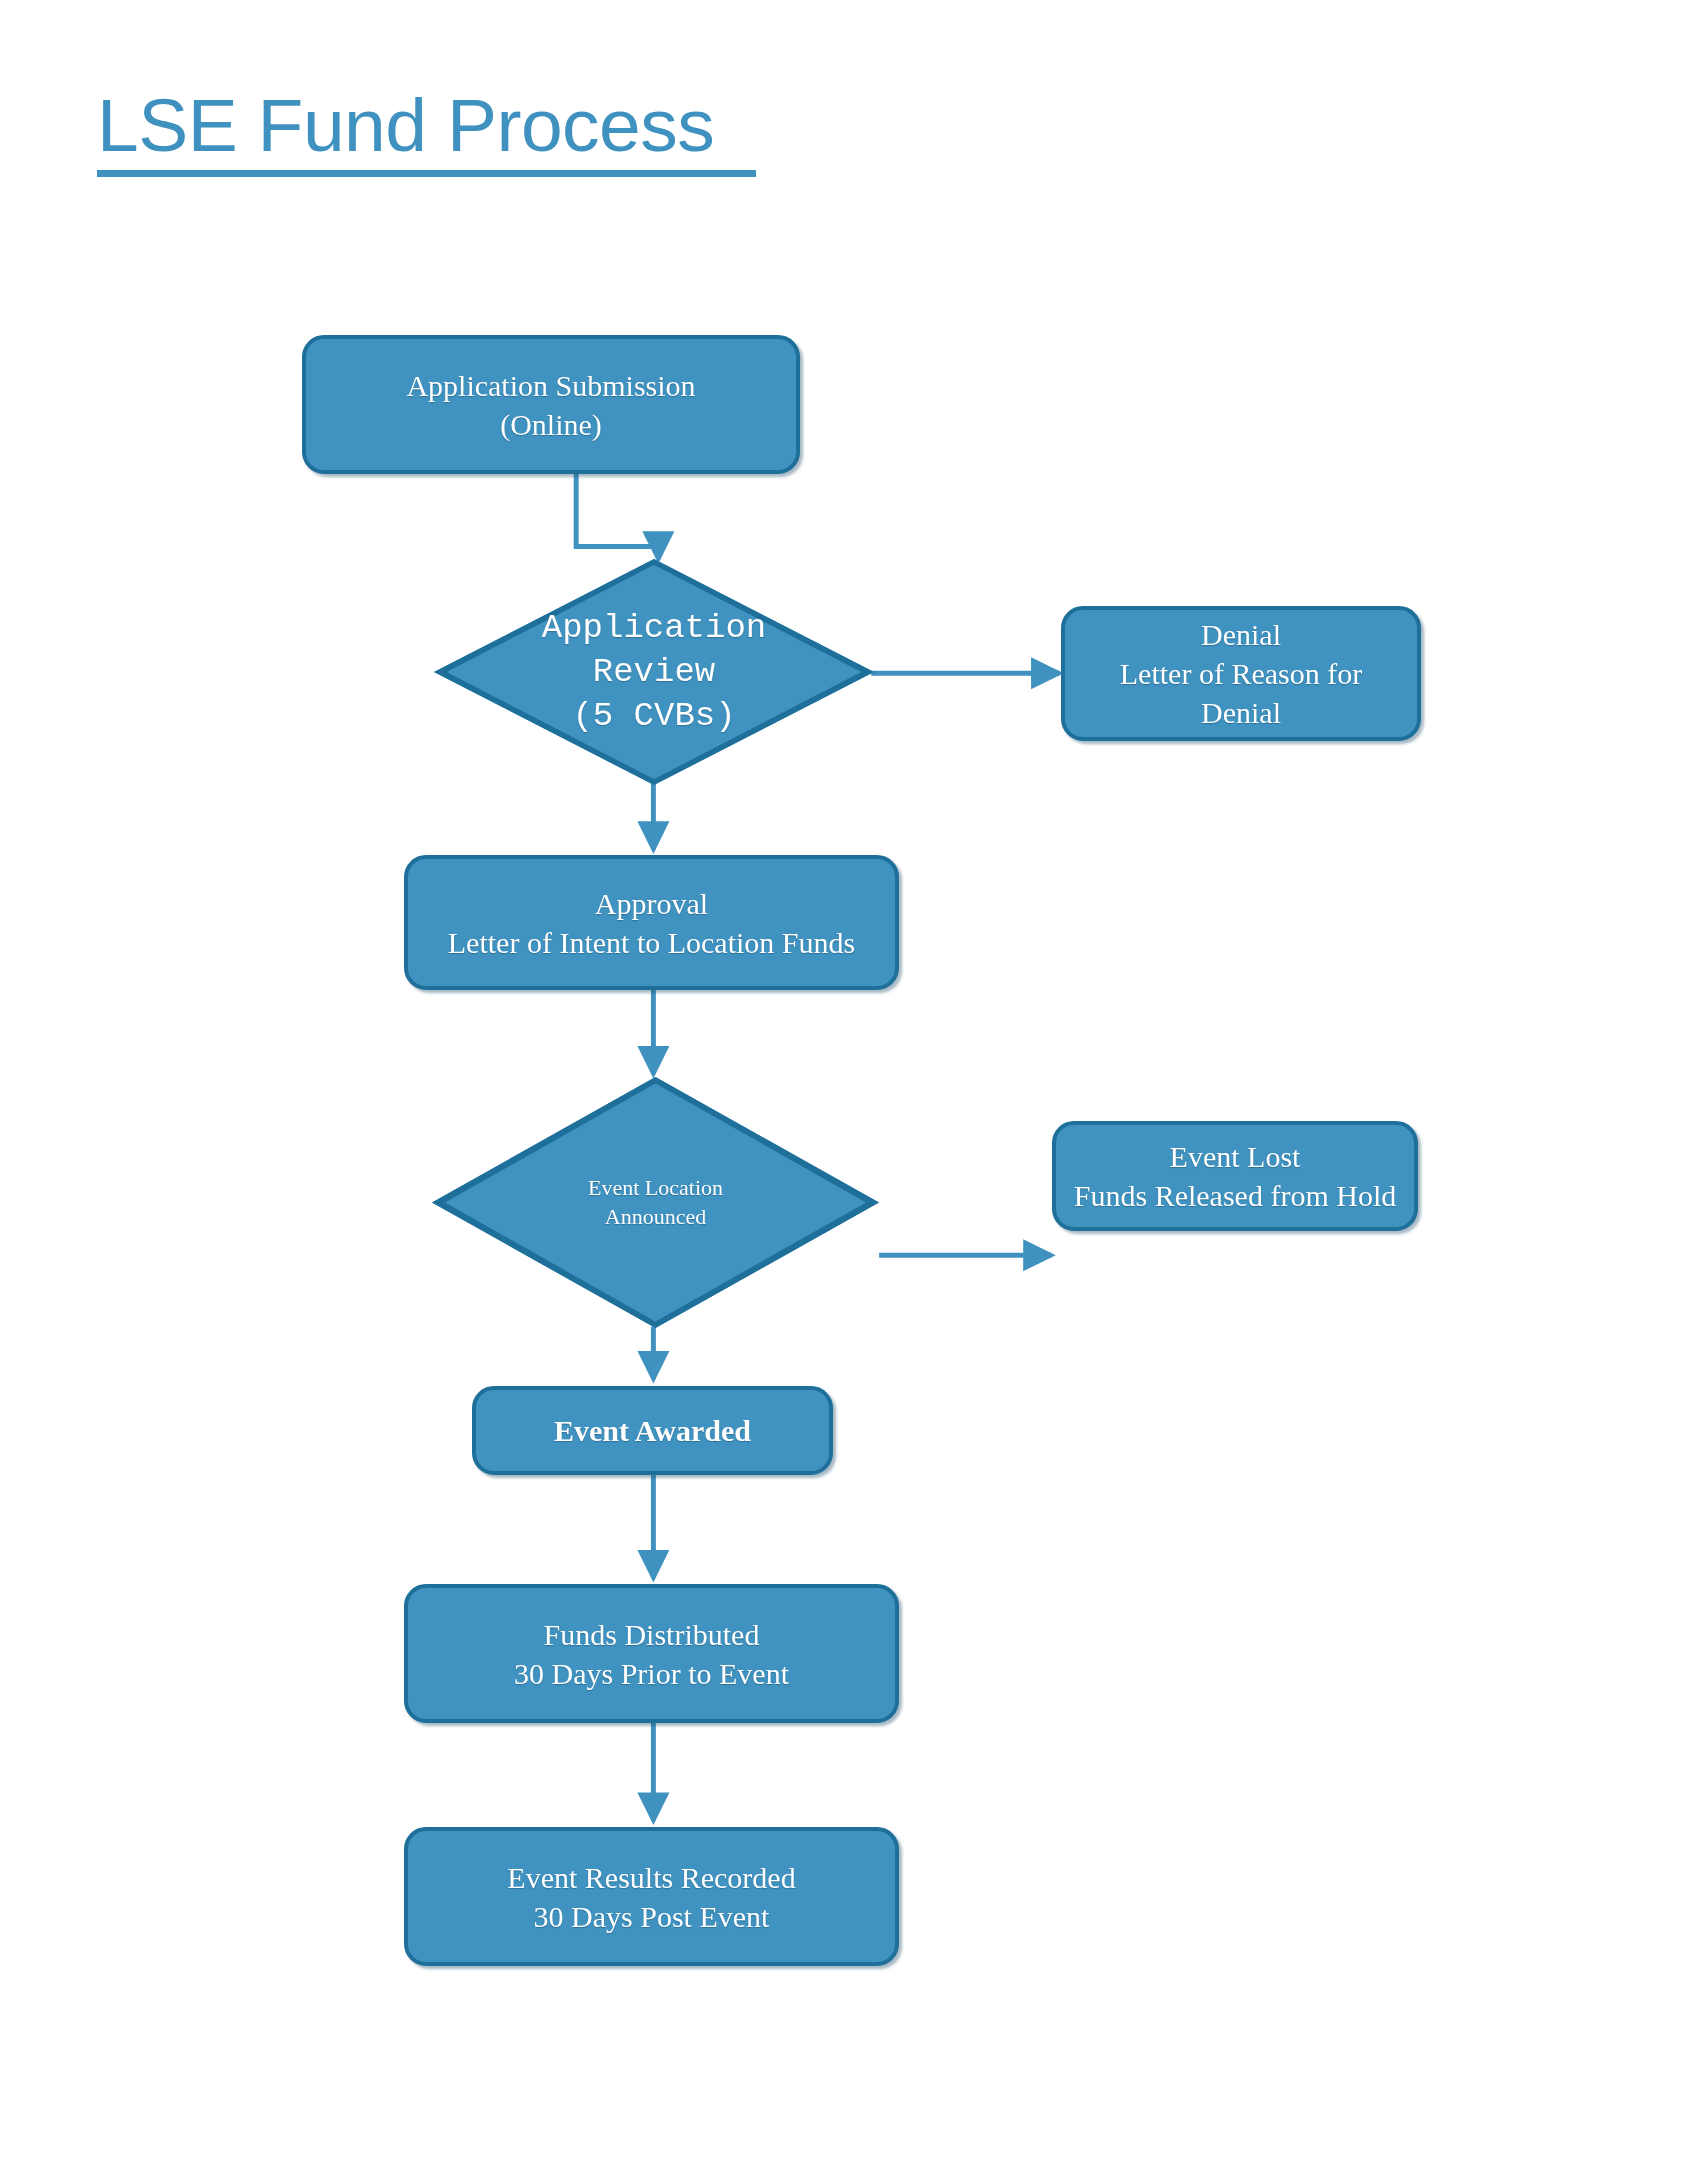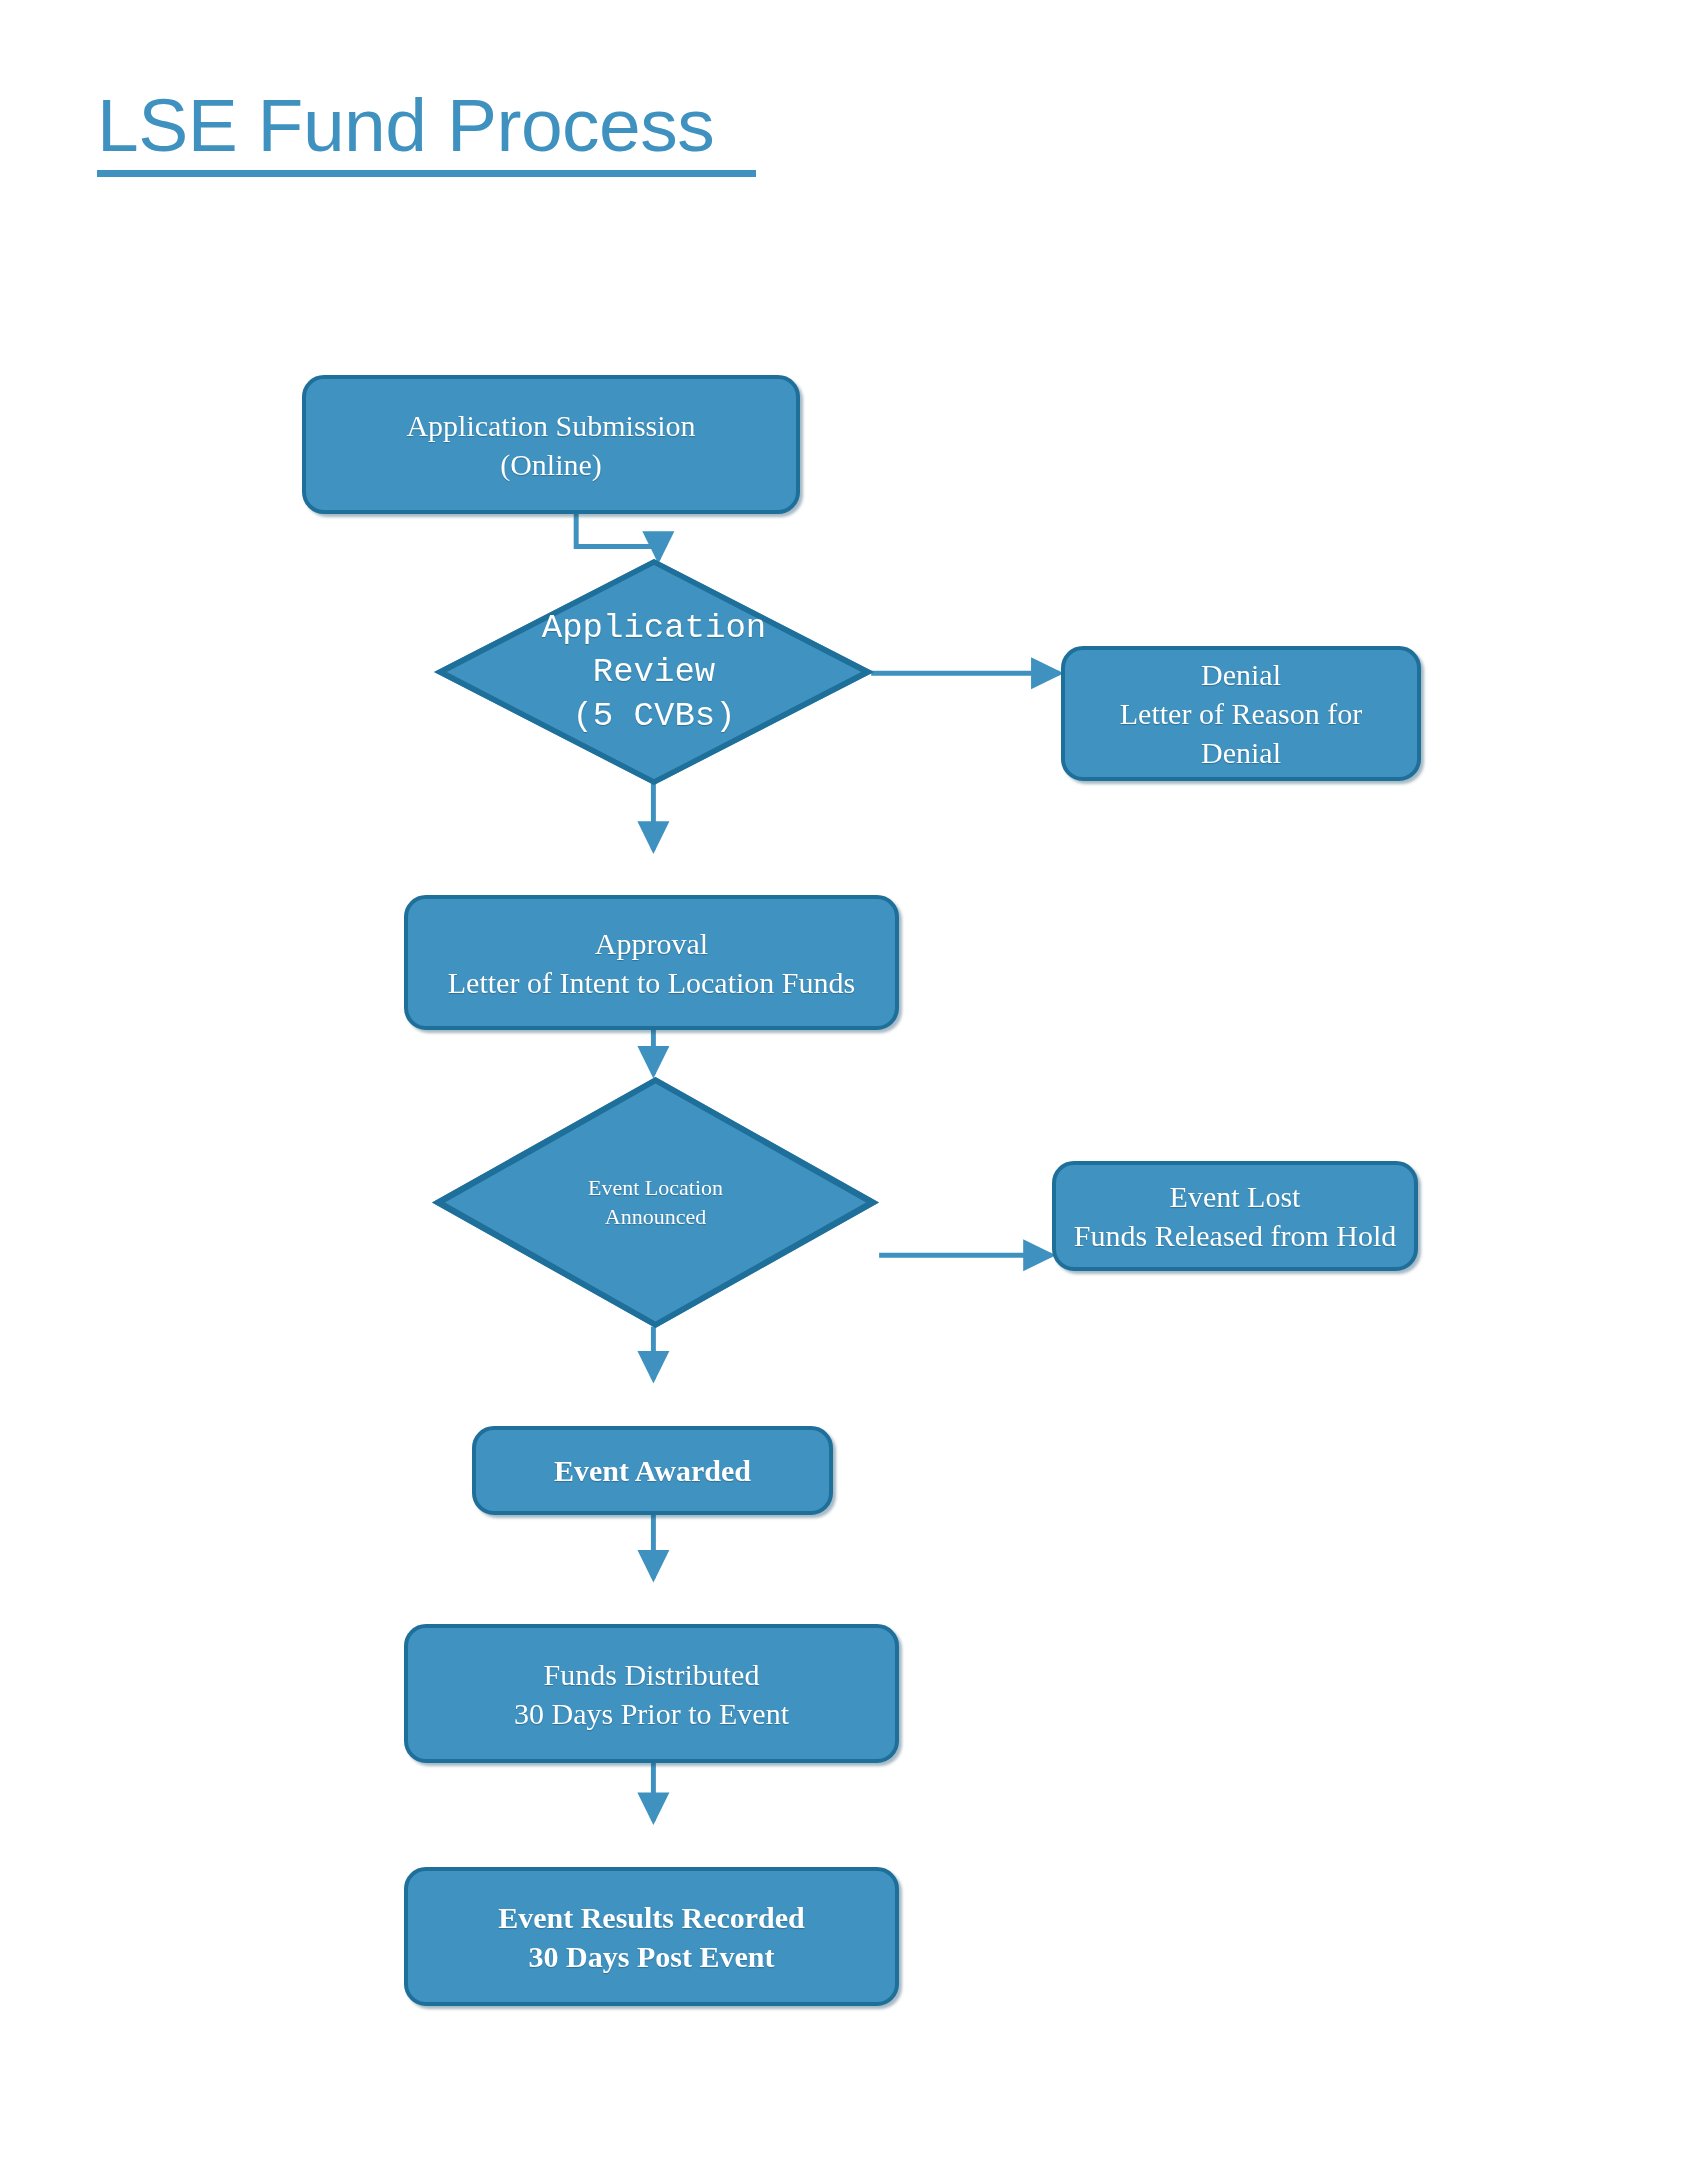--- a/index.html
+++ b/index.html
@@ -50,21 +50,20 @@
     display: flex;
     align-items: center;
     justify-content: center;
   }
 
   .proc {
     background: #4093c0;
     border: 4px solid #1f6f9b;
     border-radius: 22px;
     box-shadow: 3px 3px 3px rgba(20,70,100,0.38);
-    margin-top: 40px;
   }
   .proc .label {
     font-family: "Liberation Serif", "DejaVu Serif", serif;
     font-size: 30px;
     line-height: 1.30;
     text-shadow: 0 1px 1px rgba(10,50,75,0.35);
     padding: 0 14px;
   }
 
   
@@ -200,21 +199,21 @@
     </div>
   </div>
 
   <div class="node proc" style="left:404px; top:1584px; width:495px; height:139px;">
     <div class="label">
       <div>Funds Distributed</div>
       <div>30 Days Prior to Event</div>
     </div>
   </div>
 
-  <div class="node proc" style="left:404px; top:1827px; width:495px; height:139px;font-weight:bold;">
+  <div class="node proc" style="left:404px; top:1827px; width:495px; height:139px;">
     <div class="label">
       <div>Event Results Recorded</div>
       <div>30 Days Post Event</div>
     </div>
   </div>
 
 </div>
 
 
 </body></html>

